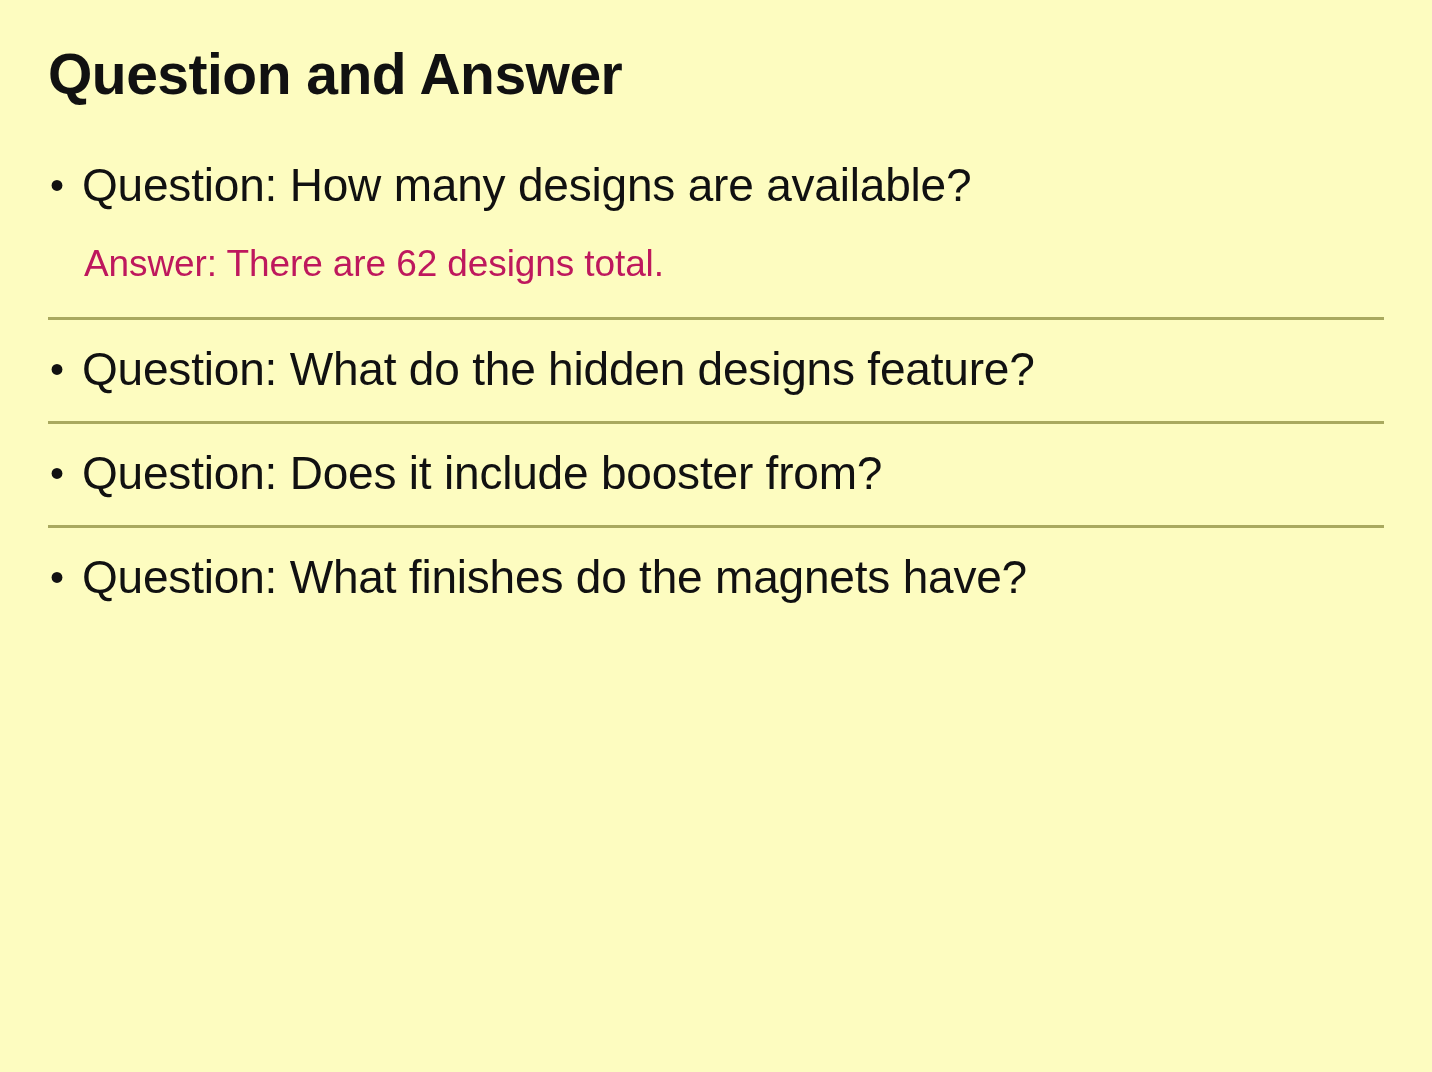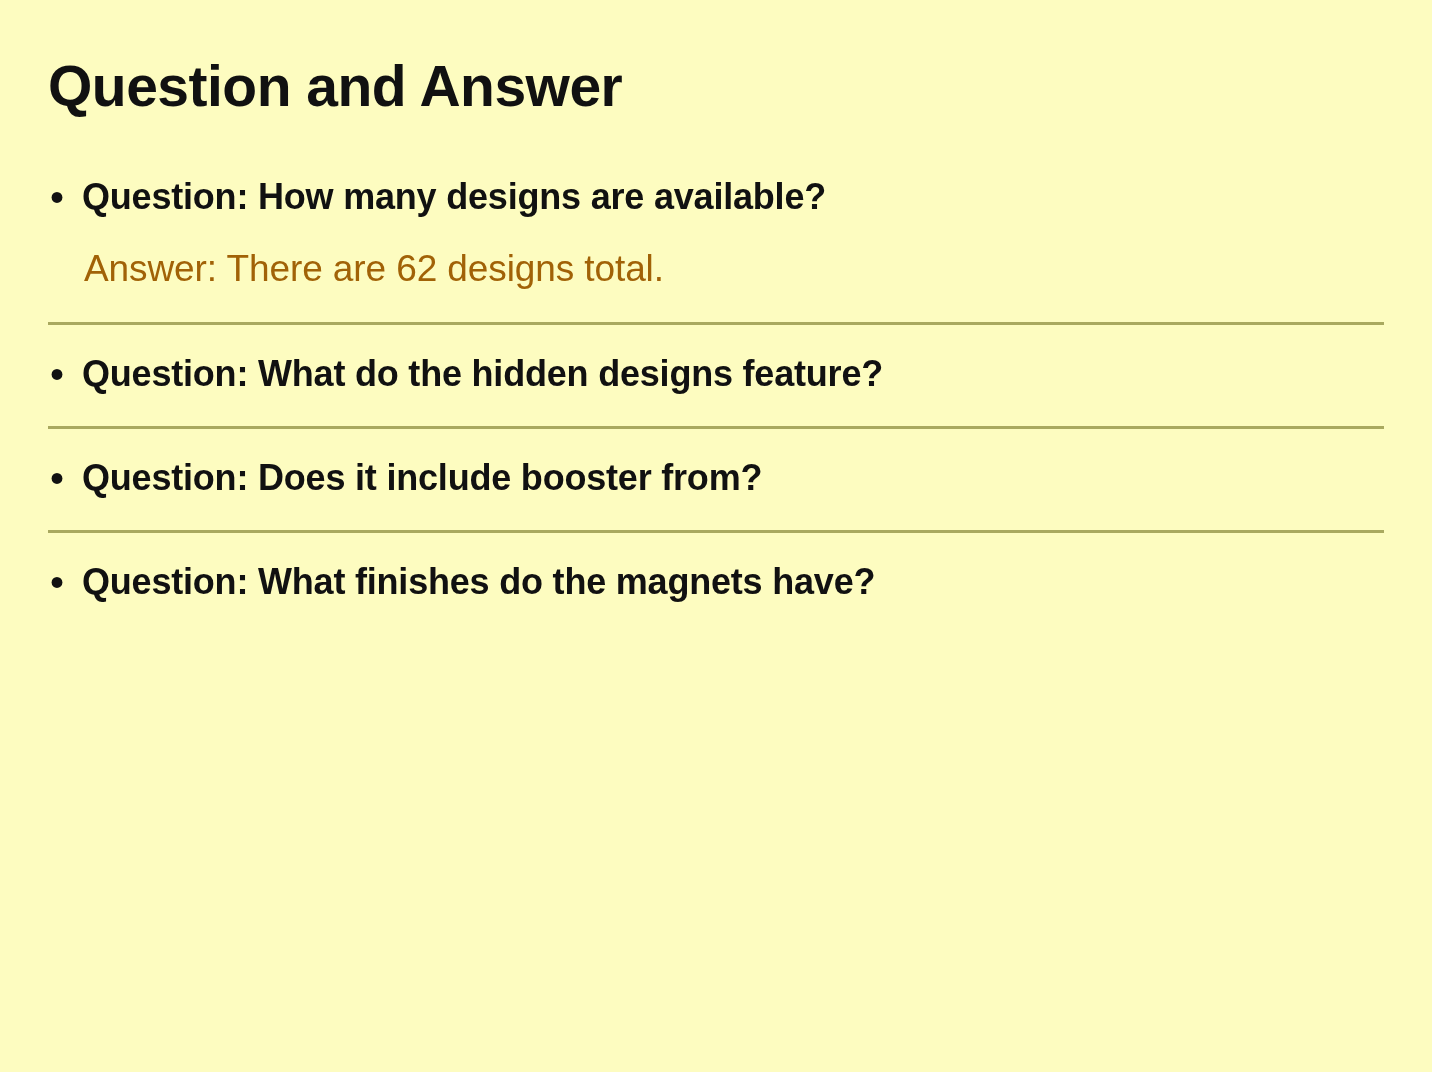--- a/index.html
+++ b/index.html
@@ -18,21 +18,21 @@
   .page {
     position: relative;
     width: 1432px;
     height: 1072px;
     box-sizing: border-box;
     padding: 0 48px;
   }
 
   .page-title {
     margin: 0;
-    padding-top: 56px;
+    padding-top: 44px;
     font-size: 57px;
     font-weight: bold;
     line-height: 1.08;
     letter-spacing: -0.5px;
     color: #111111;
     font-family: "Liberation Sans", sans-serif;
   }
 
   .qa-list {
     list-style: none;
@@ -67,33 +67,33 @@
     font-size: 40px;
     line-height: 46px;
     color: #111111;
     text-align: left;
     padding-left: 2px;
     box-sizing: border-box;
   }
 
   .question-text {
     flex: 1 1 auto;
-    font-size: 36px;
-    font-weight: bold;
+    font-size: 46px;
+    font-weight: normal;
     line-height: 46px;
     color: #111111;
     letter-spacing: -0.2px;
   }
 
   .answer-text {
     font-size: 37px;
     font-weight: normal;
     line-height: 44px;
-    color: #a16207;
-    margin: 27px 0 31px 36px;
+    color: #be185d;
+    margin: 34px 0 31px 36px;
     letter-spacing: -0.1px;
   }
 </style>
 </head>
 <body>
 
 <div class="page">
 
   <h1 class="page-title">Question and Answer</h1>
 

